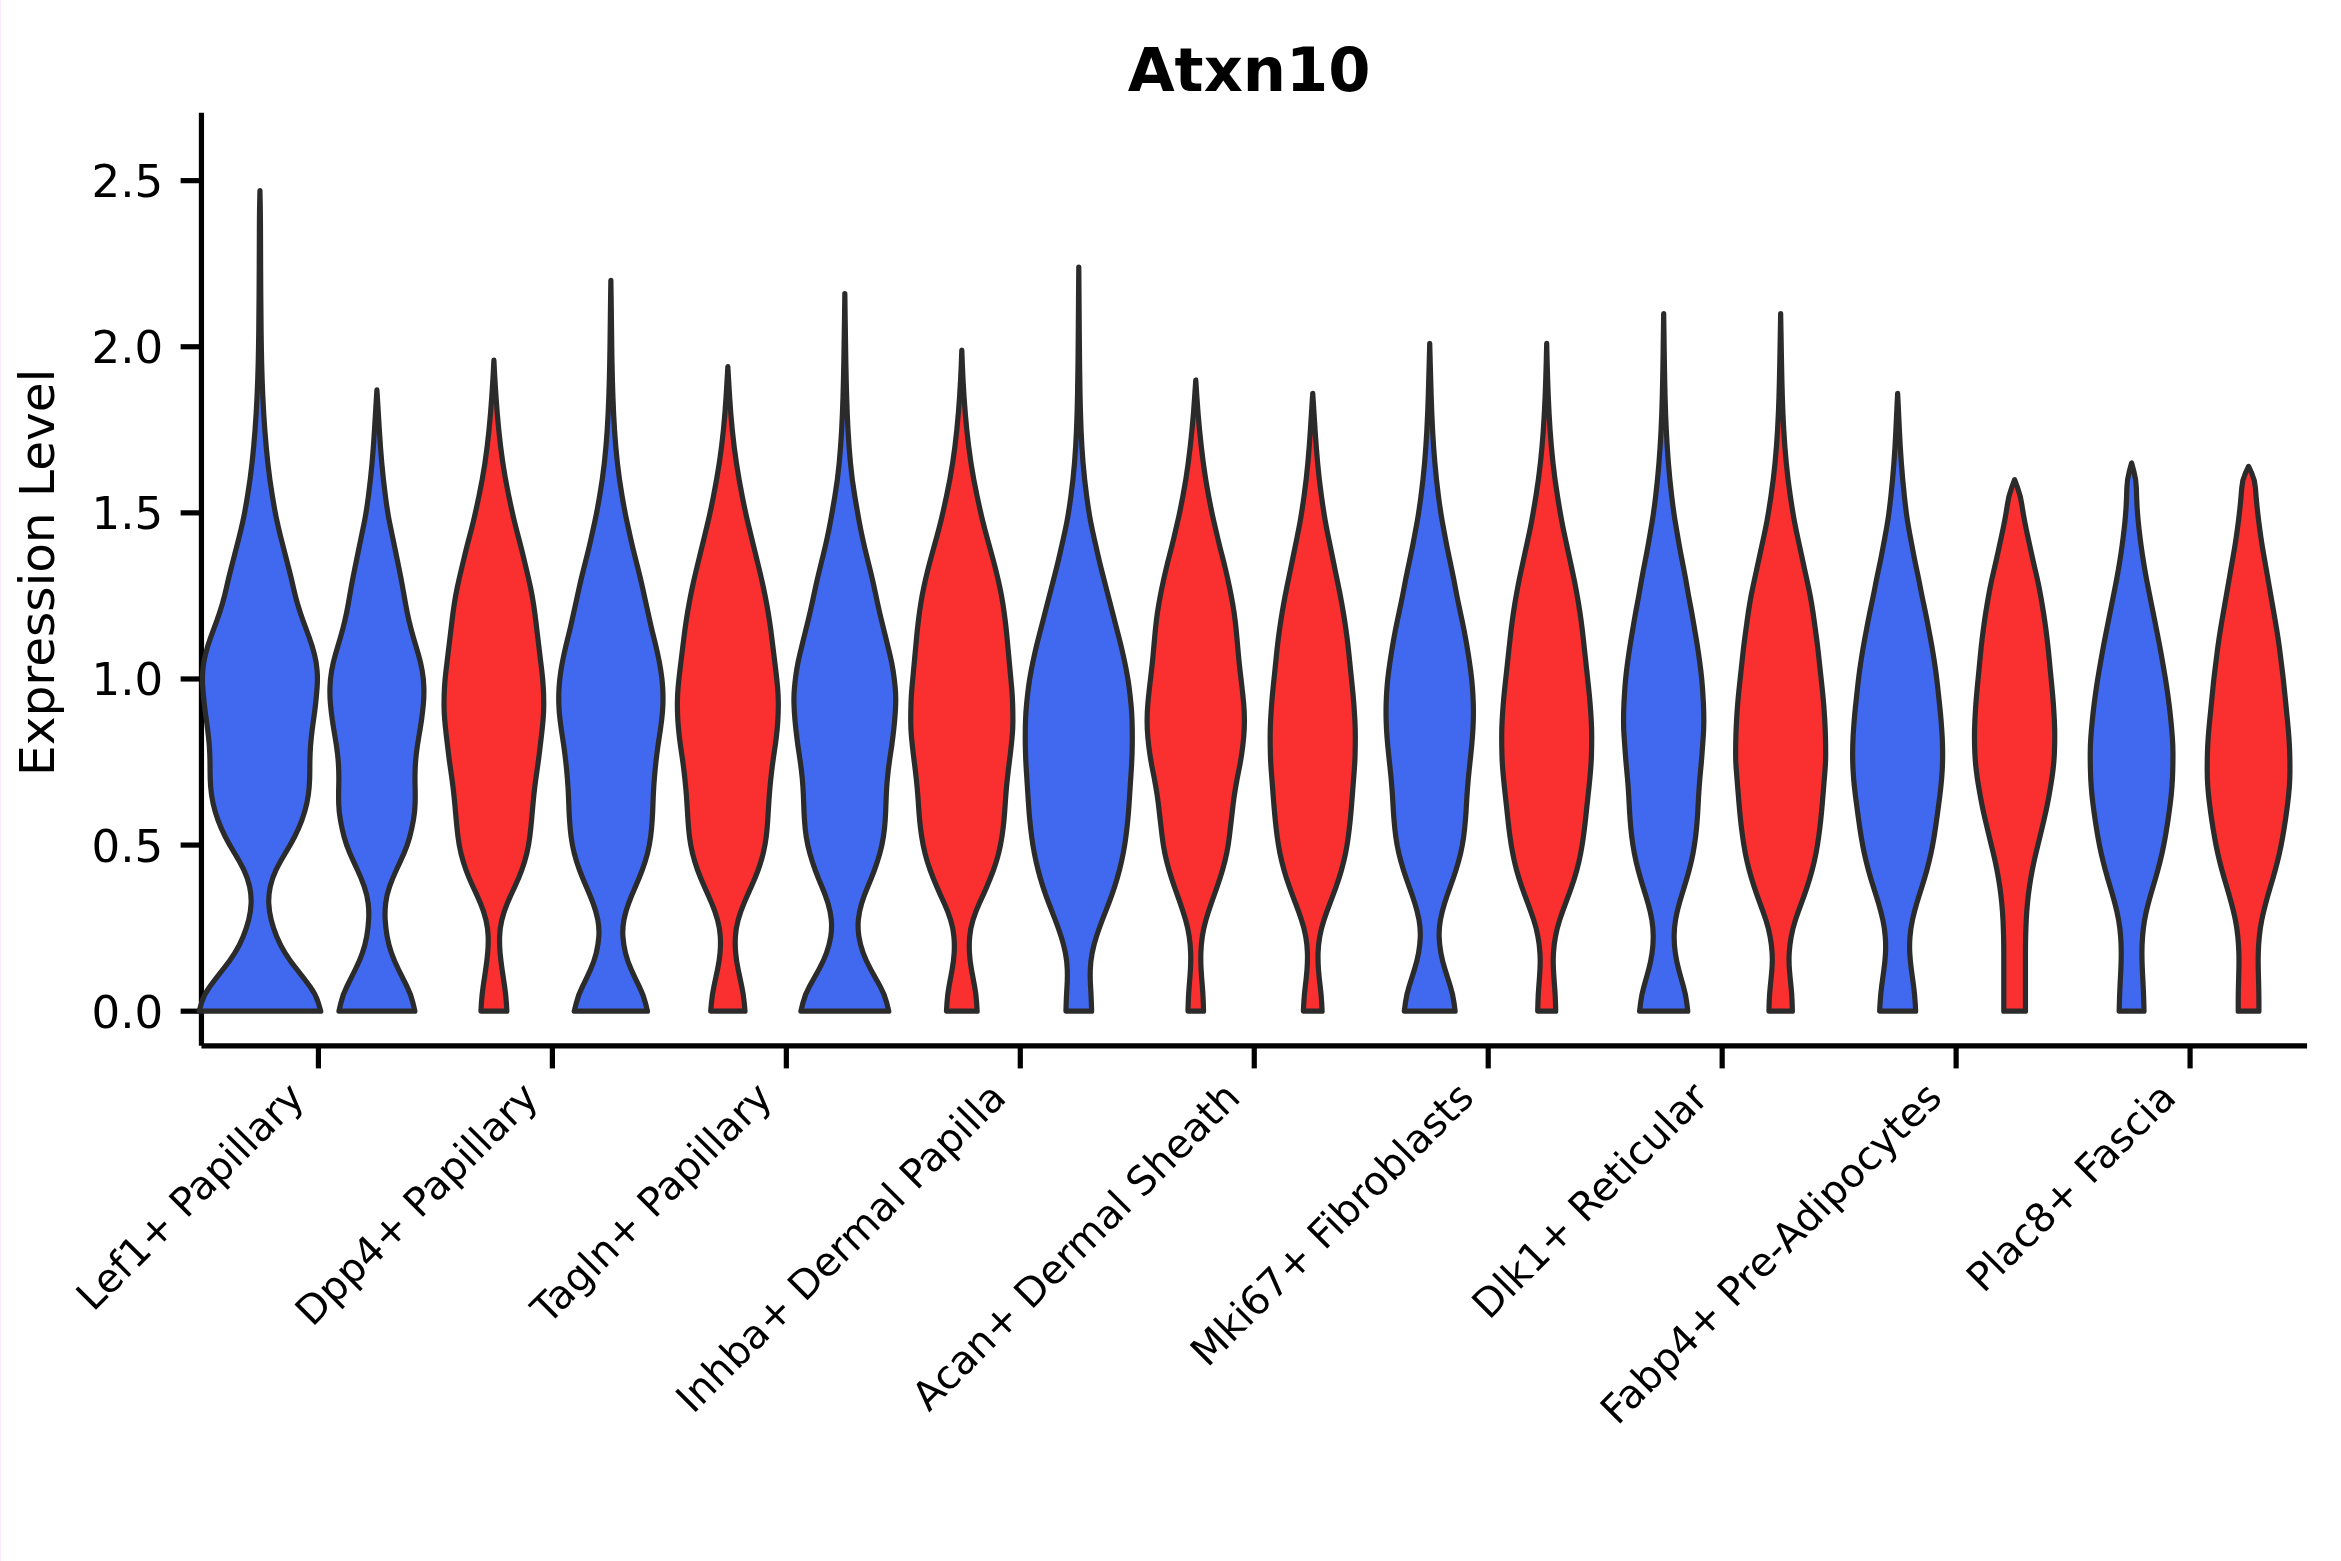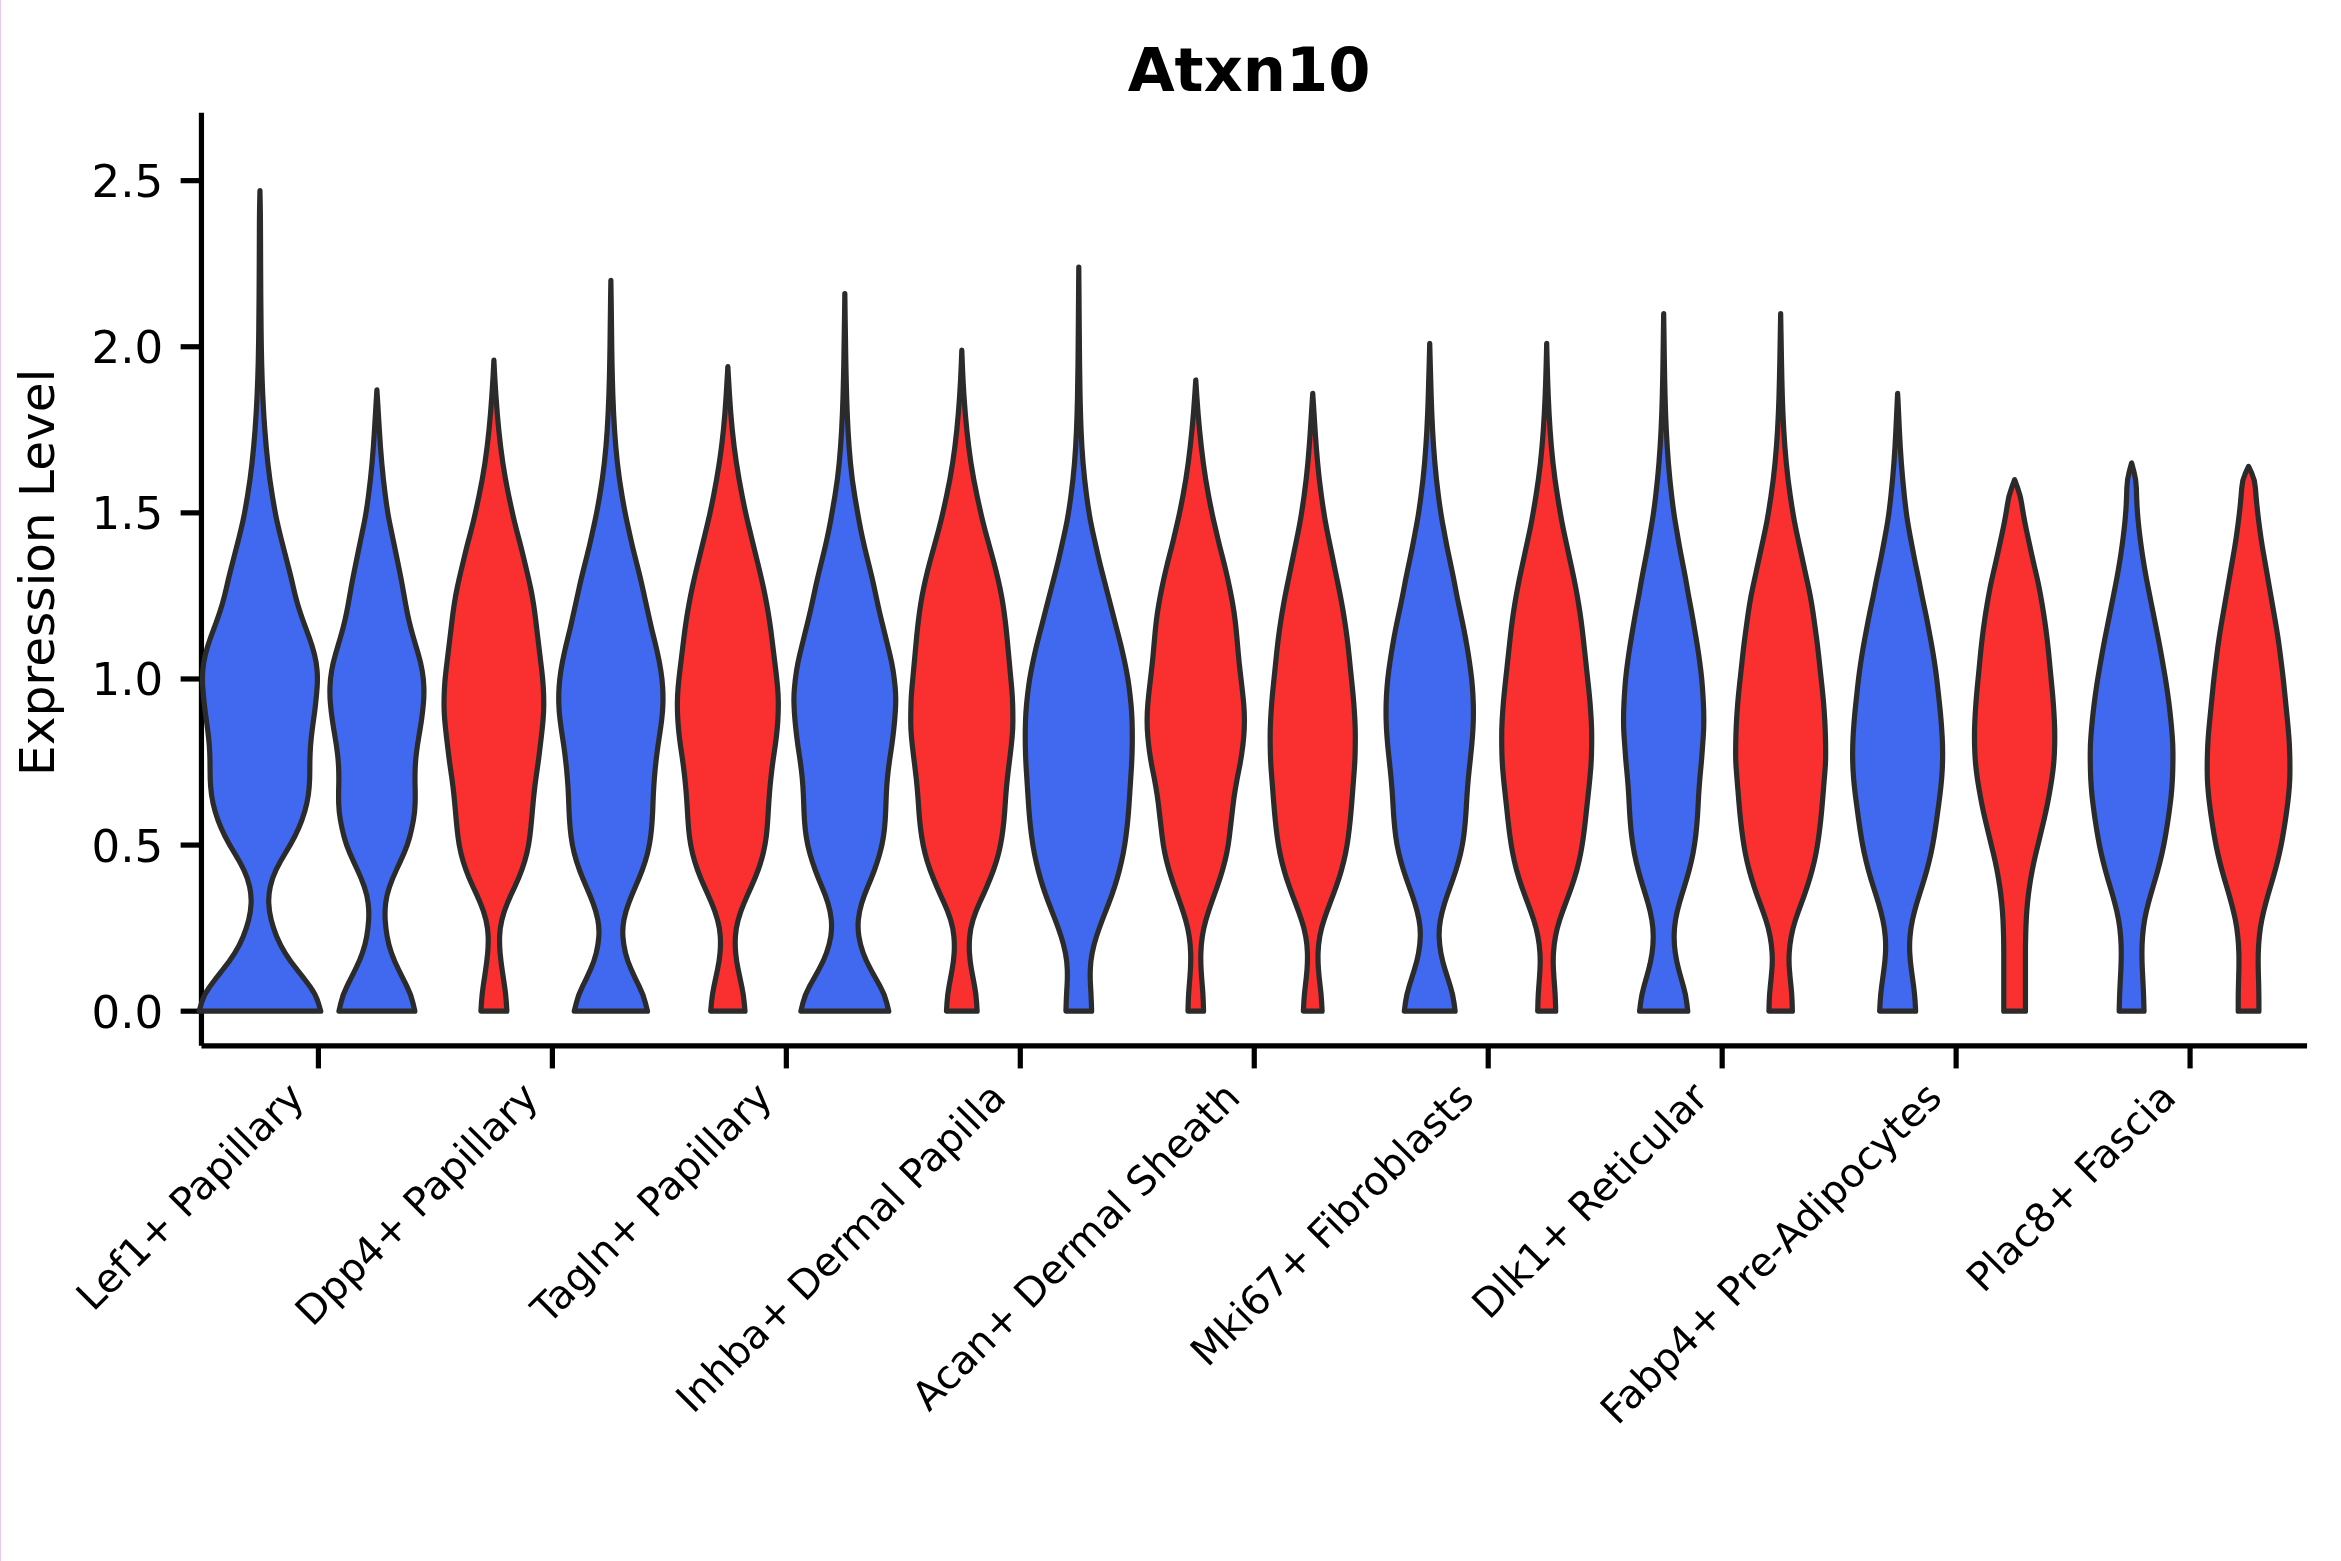--- a/index.html
+++ b/index.html
@@ -1,18 +1,18 @@
 <!DOCTYPE html>
 <html style="font-size:14px"><head>
 <meta charset="utf-8">
 <style>
   html,body{margin:0;padding:0;background:#ffffff;}
   body{width:2342px;height:1561px;overflow:hidden;
        font-family:"DejaVu Sans","Liberation Sans",sans-serif;}
-  #plot-root{position:relative;width:2267px;height:1561px;background:#a21caf;}
+  #plot-root{position:relative;width:2267px;height:1561px;background:#f0abfc;}
   svg{display:block;}
   .axis-line{stroke:#000000;stroke-width:6;stroke-linecap:butt;}
   .tick-line{stroke:#000000;stroke-width:6;stroke-linecap:butt;}
   .tick-label{font-size:52px;fill:#000000;font-family:"DejaVu Sans","Liberation Sans",sans-serif;}
   .x-tick-label{font-size:46px;fill:#000000;font-family:"DejaVu Sans","Liberation Sans",sans-serif;}
   .axis-title{font-size:56px;fill:#000000;font-family:"DejaVu Sans","Liberation Sans",sans-serif;}
   .plot-title{font-size:70px;font-weight:bold;fill:#000000;
               font-family:"DejaVu Sans","Liberation Sans",sans-serif;}
   .violin-shape{stroke:#2b2b2b;stroke-width:6;stroke-linejoin:round;}
 </style>

